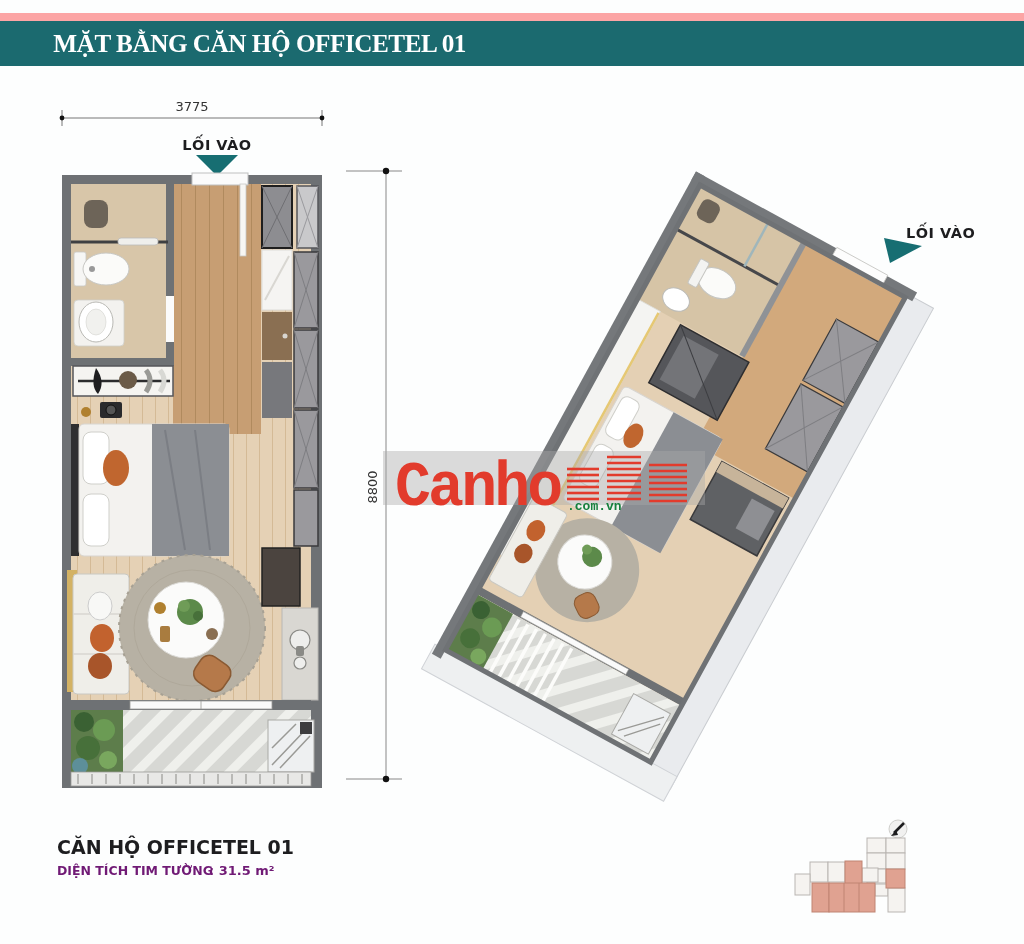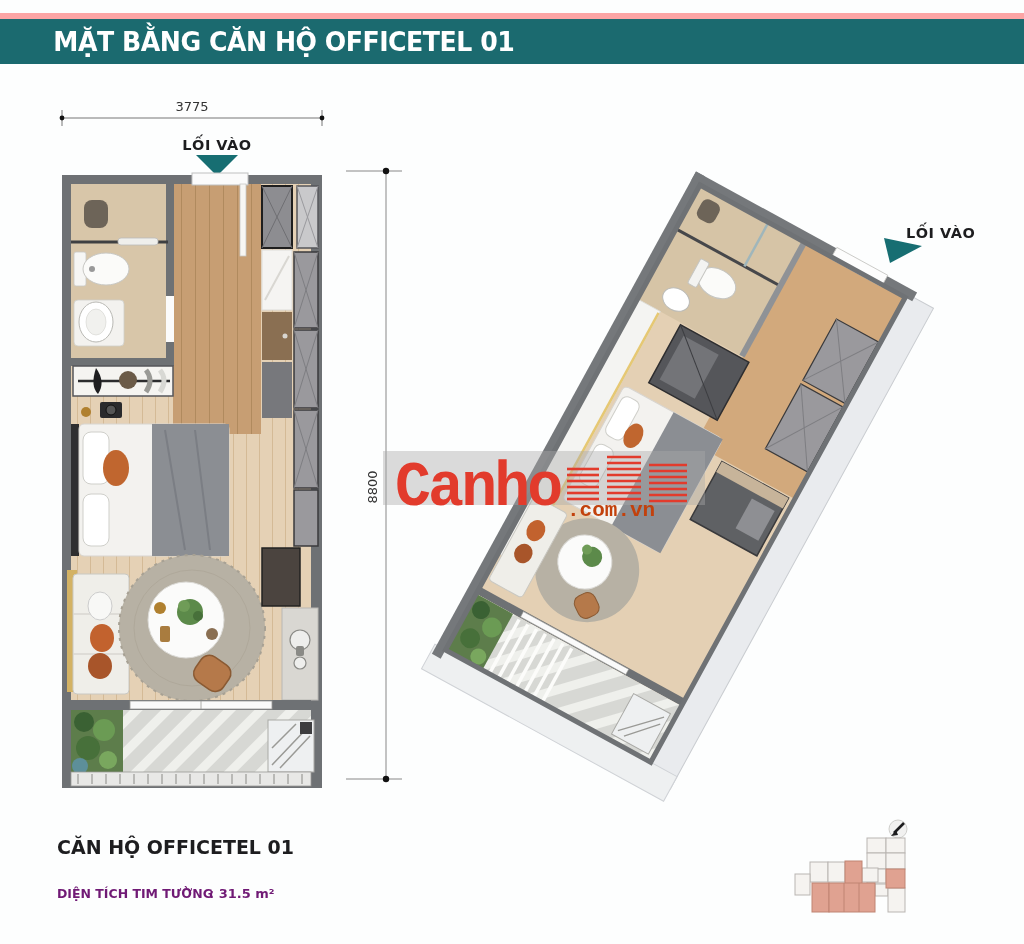--- a/index.html
+++ b/index.html
@@ -5,48 +5,48 @@
   html,body{margin:0;padding:0;}
   body{
     width:1024px;height:944px;position:relative;overflow:hidden;
     background:#fdfefe;
     font-family:"DejaVu Sans","Liberation Sans",sans-serif;
   }
   .abs{position:absolute;}
   
   #header-bar{
     left:0;top:13px;width:1024px;height:45px;
-    background:#1b6a6f;border-top:6px solid #fca5a5;
-    display:flex;align-items:center;z-index:4;
+    background:#1b6a6f;border-top:8px solid #fca5a5;
+    display:flex;align-items:center;z-index:4;font-family:Liberation Serif, serif;
   }
   #header-bar .title{
     color:#ffffff;font-size:26px;font-weight:700;
     padding-left:55px;letter-spacing:-0.5px;white-space:nowrap;
     transform:scaleX(0.97);transform-origin:left center;
   }
   
   #plans-svg{left:0;top:0;z-index:1;}
   text.dim{font-family:"DejaVu Sans",sans-serif;font-size:13px;fill:#333;}
   text.entr{font-family:"DejaVu Sans",sans-serif;font-size:14.5px;font-weight:700;fill:#1d1d1f;letter-spacing:0.5px;}
   
   #watermark{left:383px;top:451px;width:322px;height:54px;
     background:rgba(170,170,170,0.42);z-index:6;font-family:Liberation Mono, monospace;}
   #watermark .brand{
     position:absolute;left:12px;top:6px;
     font-size:63px;font-weight:700;color:#e23b2c;
     letter-spacing:-3px;line-height:1;transform:scaleX(0.95);transform-origin:left top;
   }
   #watermark .suffix{
     position:absolute;left:184px;top:48px;
-    font-size:21px;font-weight:700;color:#c2410c;letter-spacing:0px;
+    font-size:13px;font-weight:700;color:#15803d;letter-spacing:0px;
   }
   #watermark .bldg{position:absolute;left:182px;top:2px;}
   
   #info-block{left:57px;top:836px;width:340px;z-index:4;color:#1d1d1f;}
-  #info-block .info-title{font-size:19px;font-weight:700;letter-spacing:0px;margin-bottom:28px;}
+  #info-block .info-title{font-size:19px;font-weight:700;letter-spacing:0px;margin-bottom:5px;}
   .info-row{display:flex;font-size:13px;font-weight:700;margin-bottom:12px;color:#701a75;}
   .info-row .lbl{width:120px;flex:0 0 120px;transform:scaleX(0.96);transform-origin:left center;white-space:nowrap;}
   .info-row .val{font-weight:400;font-weight:600;white-space:nowrap;padding-left:32px;}
 </style>
 </head>
 <body>
 
 <div id="header-bar" class="abs">
   <div class="title">MẶT BẰNG CĂN HỘ OFFICETEL 01</div>
 </div>

